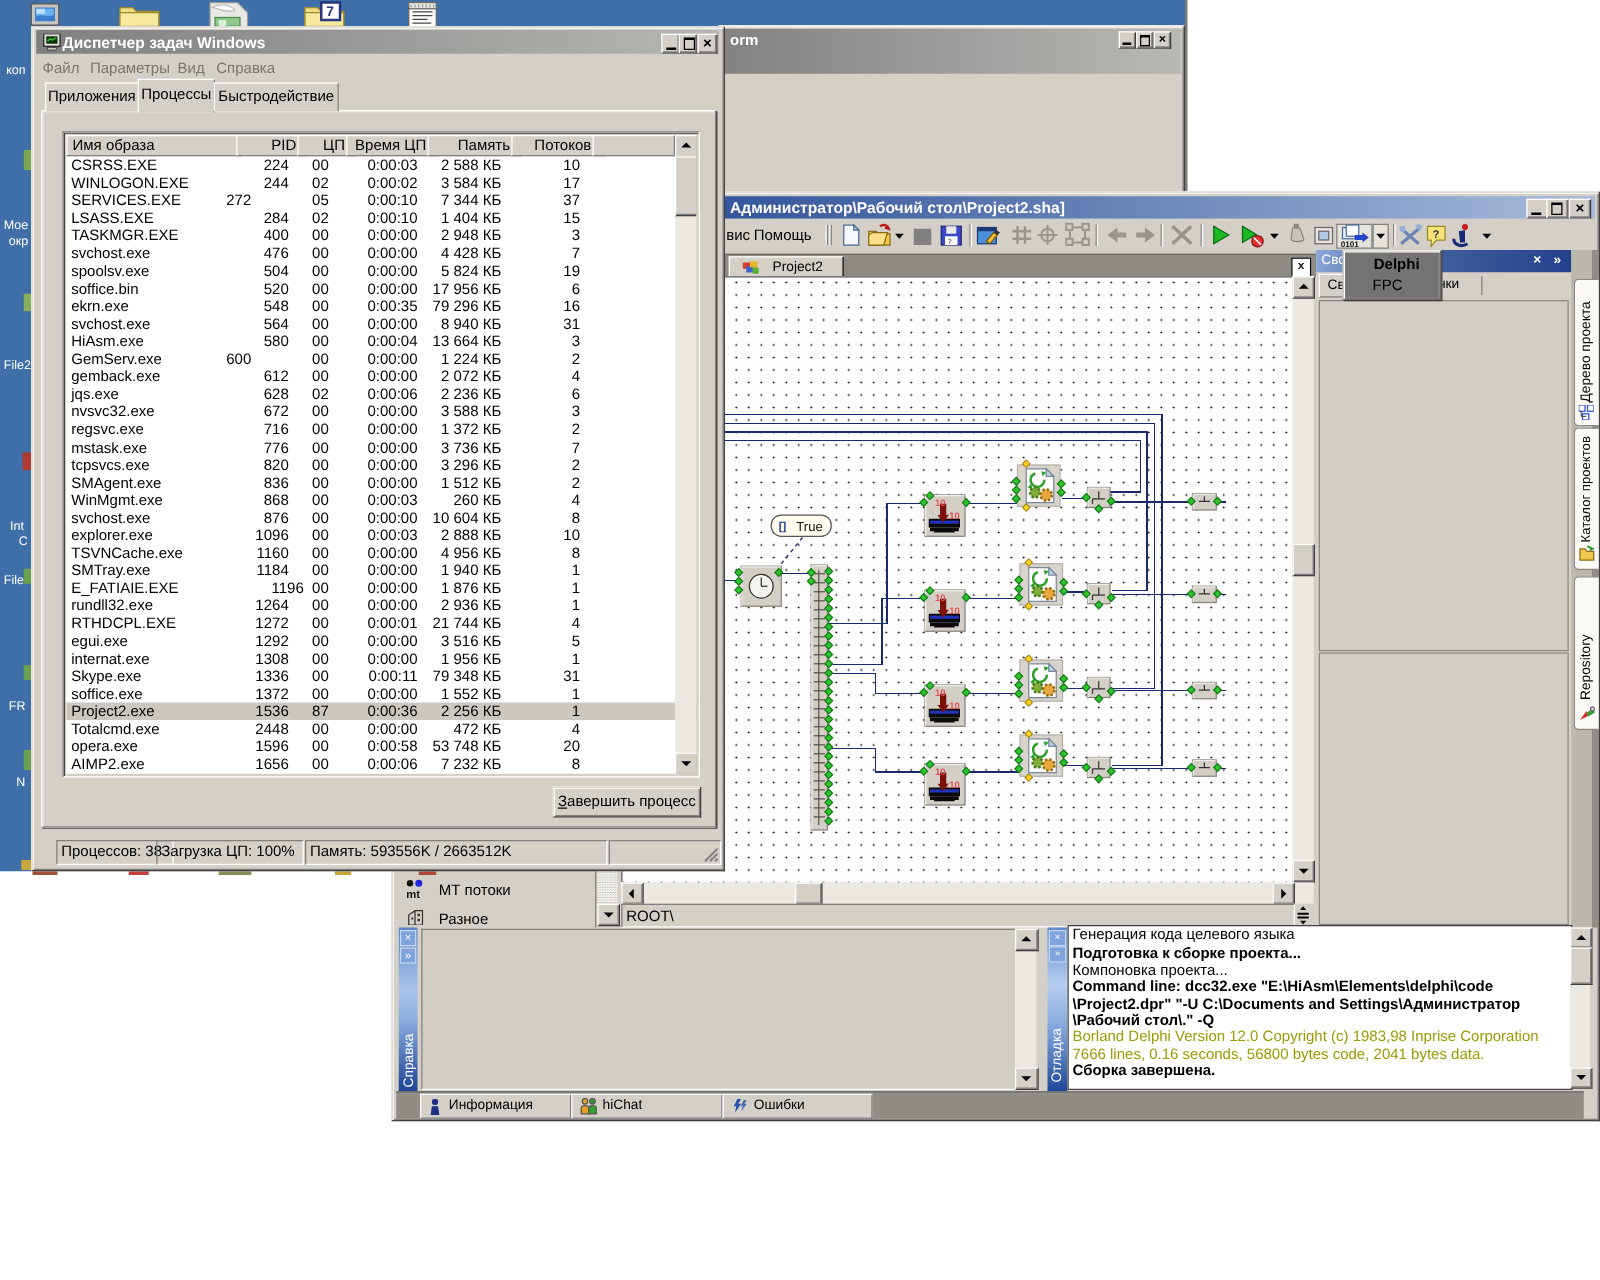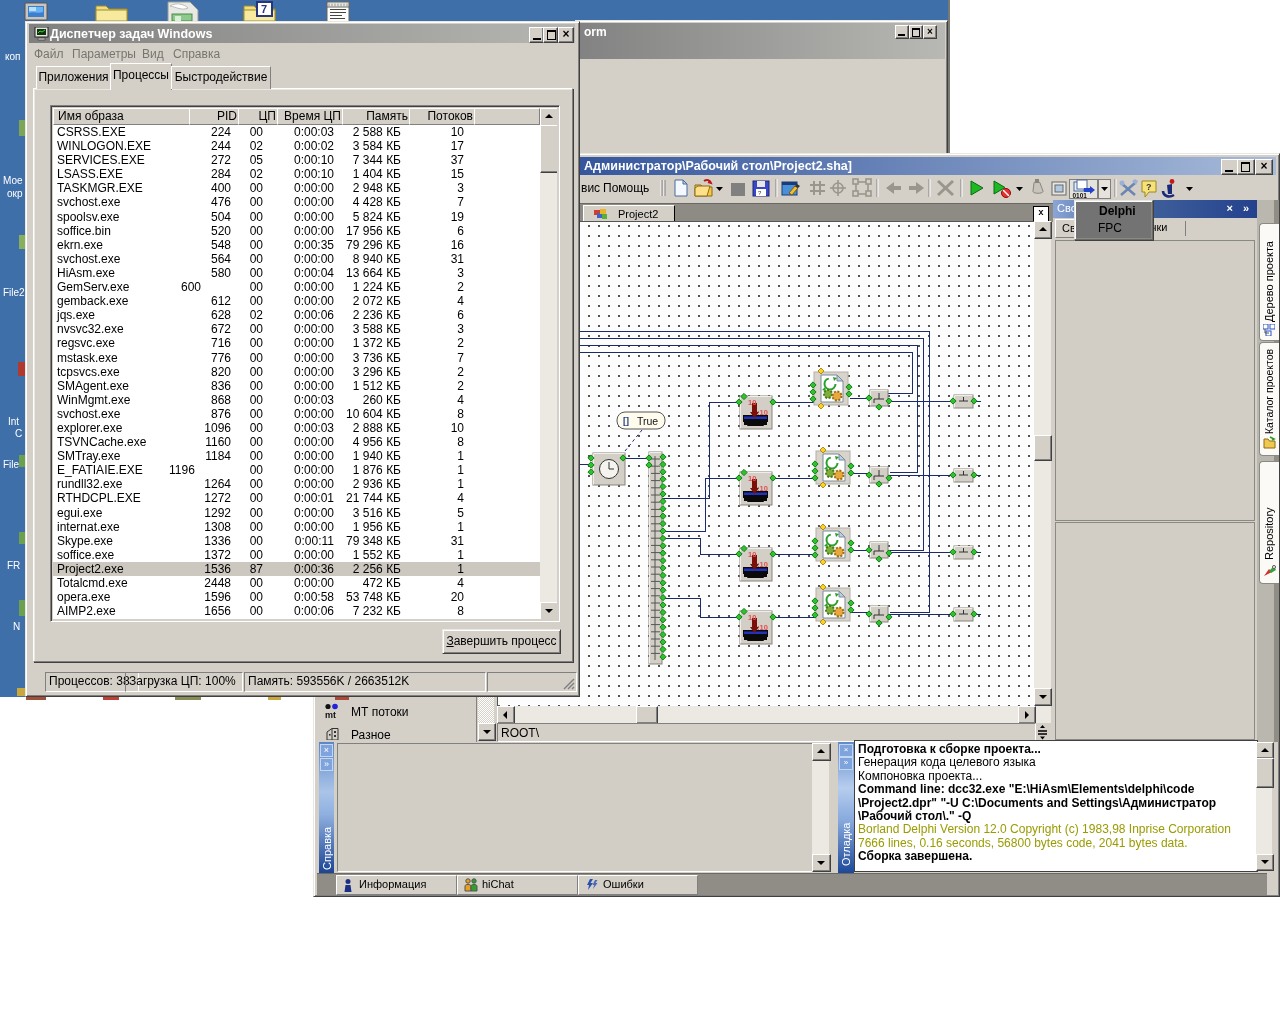--- a/index.html
+++ b/index.html
@@ -595,22 +595,22 @@
       <div class="sb" style="left:0;top:111px;width:17px;height:16px">
           <div class="tri" style="left:4px;top:6px;border-left:4px solid transparent;border-right:4px solid transparent;border-top:4px solid #000"></div>
         </div>
     </div>
     <div class="abs" style="left:524px;top:588px;width:16px;height:131px;background:linear-gradient(180deg,#5f8aca 0,#b7cdee 35%,#87a9dd 60%,#1d4899 100%)">
       <div class="abs" style="left:1px;top:2px;width:12px;height:11px;background:#7fa3dc;border:1px solid #c4d6f0;color:#fff;font-size:8px;text-align:center;line-height:10px">×</div>
       <div class="abs" style="left:1px;top:15px;width:12px;height:11px;background:#7fa3dc;border:1px solid #c4d6f0;color:#fff;font-size:8px;text-align:center;line-height:10px">»</div>
       <div class="vtext abs" style="left:2px;top:66px;height:58px;color:#fff;font-size:11px">Отладка</div>
     </div>
     <div class="abs" style="left:540px;top:586px;width:402px;height:130px;background:#fff;border:1px solid #404040;font-size:12px;line-height:13.4px;white-space:nowrap;overflow:hidden">
+      <div style="margin-left:3px">Генерация кода целевого языка</div>
       <div style="margin:2px 0 0 3px;font-weight:bold">Подготовка к сборке проекта...</div>
-      <div style="margin-left:3px">Генерация кода целевого языка</div>
       <div style="margin-left:3px">Компоновка проекта...</div>
       <div style="margin-left:3px;font-weight:bold">Command line: dcc32.exe "E:\HiAsm\Elements\delphi\code</div>
       <div style="margin-left:3px;font-weight:bold">\Project2.dpr" "-U C:\Documents and Settings\Администратор</div>
       <div style="margin-left:3px;font-weight:bold">\Рабочий стол\." -Q</div>
       <div style="margin-left:3px;color:#9a9b00">Borland Delphi  Version 12.0  Copyright (c) 1983,98 Inprise Corporation</div>
       <div style="margin-left:3px;color:#9a9b00">7666 lines, 0.16 seconds, 56800 bytes code, 2041 bytes data.</div>
       <div style="margin-left:3px;font-weight:bold">Сборка завершена.</div>
     </div>
     <div class="abs" style="left:942px;top:588px;width:16px;height:128px;background:#ece9e2">
       <div class="sb" style="left:0;top:0;width:16px;height:15px">
@@ -707,21 +707,21 @@
           <div style="position:relative;height:14.1px;line-height:14.1px;white-space:nowrap">
 <span style="position:absolute;left:4px">WINLOGON.EXE</span>
 <span style="position:absolute;left:128px;width:50px;text-align:right">244</span>
 <span style="position:absolute;left:170px;width:40px;text-align:right">02</span>
 <span style="position:absolute;left:211px;width:70px;text-align:right">0:00:02</span>
 <span style="position:absolute;left:258px;width:90px;text-align:right">3 584 КБ</span>
 <span style="position:absolute;left:351px;width:60px;text-align:right">17</span>
           </div>
           <div style="position:relative;height:14.1px;line-height:14.1px;white-space:nowrap">
 <span style="position:absolute;left:4px">SERVICES.EXE</span>
-<span style="position:absolute;left:128px;width:50px;text-align:right">272</span>
+<span style="position:absolute;left:128px;width:50px;text-align:left">272</span>
 <span style="position:absolute;left:170px;width:40px;text-align:right">05</span>
 <span style="position:absolute;left:211px;width:70px;text-align:right">0:00:10</span>
 <span style="position:absolute;left:258px;width:90px;text-align:right">7 344 КБ</span>
 <span style="position:absolute;left:351px;width:60px;text-align:right">37</span>
           </div>
           <div style="position:relative;height:14.1px;line-height:14.1px;white-space:nowrap">
 <span style="position:absolute;left:4px">LSASS.EXE</span>
 <span style="position:absolute;left:128px;width:50px;text-align:right">284</span>
 <span style="position:absolute;left:170px;width:40px;text-align:right">02</span>
 <span style="position:absolute;left:211px;width:70px;text-align:right">0:00:10</span>
@@ -883,21 +883,21 @@
           <div style="position:relative;height:14.1px;line-height:14.1px;white-space:nowrap">
 <span style="position:absolute;left:4px">SMTray.exe</span>
 <span style="position:absolute;left:128px;width:50px;text-align:right">1184</span>
 <span style="position:absolute;left:170px;width:40px;text-align:right">00</span>
 <span style="position:absolute;left:211px;width:70px;text-align:right">0:00:00</span>
 <span style="position:absolute;left:258px;width:90px;text-align:right">1 940 КБ</span>
 <span style="position:absolute;left:351px;width:60px;text-align:right">1</span>
           </div>
           <div style="position:relative;height:14.1px;line-height:14.1px;white-space:nowrap">
 <span style="position:absolute;left:4px">E_FATIAIE.EXE</span>
-<span style="position:absolute;left:116px;width:50px;text-align:left">1196</span>
+<span style="position:absolute;left:140px;width:50px;text-align:right">1196</span>
 <span style="position:absolute;left:170px;width:40px;text-align:right">00</span>
 <span style="position:absolute;left:211px;width:70px;text-align:right">0:00:00</span>
 <span style="position:absolute;left:258px;width:90px;text-align:right">1 876 КБ</span>
 <span style="position:absolute;left:351px;width:60px;text-align:right">1</span>
           </div>
           <div style="position:relative;height:14.1px;line-height:14.1px;white-space:nowrap">
 <span style="position:absolute;left:4px">rundll32.exe</span>
 <span style="position:absolute;left:128px;width:50px;text-align:right">1264</span>
 <span style="position:absolute;left:170px;width:40px;text-align:right">00</span>
 <span style="position:absolute;left:211px;width:70px;text-align:right">0:00:00</span>

